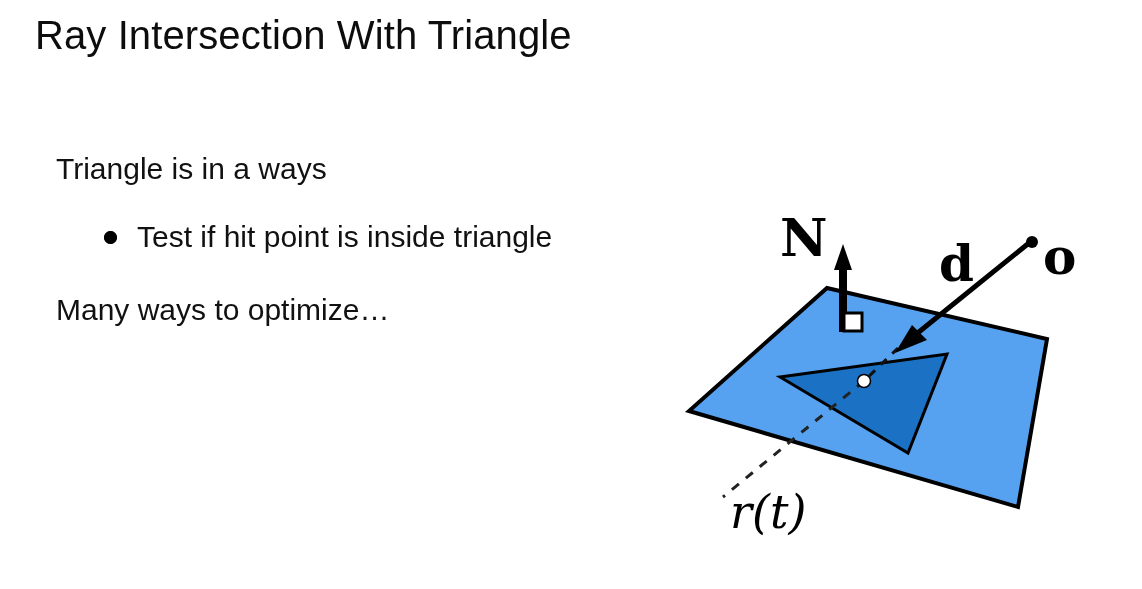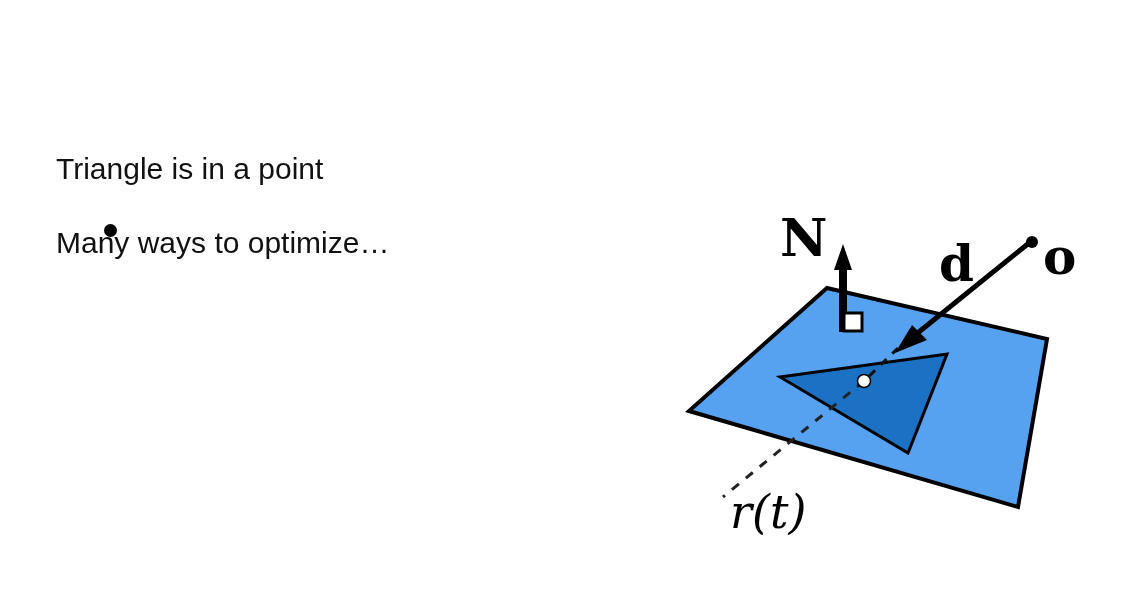--- a/index.html
+++ b/index.html
@@ -79,28 +79,33 @@
   }
   #figure svg {
     display: block;
   }
 </style>
 </head>
 <body>
 
 <div id="slide">
 
+  <div id="slide-title">Ray Intersection With Triangle</div>
 
   <div id="body-block">
 
-    <div class="lead-line">Triangle is in a point</div>
+    <div class="lead-line">Triangle is in a ways</div>
 
     <ul id="bullet-list">
       <li>
         <span class="dot"></span>
+      </li>
+      <li>
+        <span class="dot"></span>
+        <span>Test if hit point is inside triangle</span>
       </li>
     </ul>
 
     <div class="lead-line" id="closing-line">Many ways to optimize…</div>
   </div>
 
   <div id="figure">
     <svg width="480" height="380" viewBox="0 0 480 380" xmlns="http://www.w3.org/2000/svg">
 
       <polygon points="177,108 397,159 368,327 39,231" fill="#57a2f0" stroke="#000000" stroke-width="4" stroke-linejoin="miter"></polygon>

